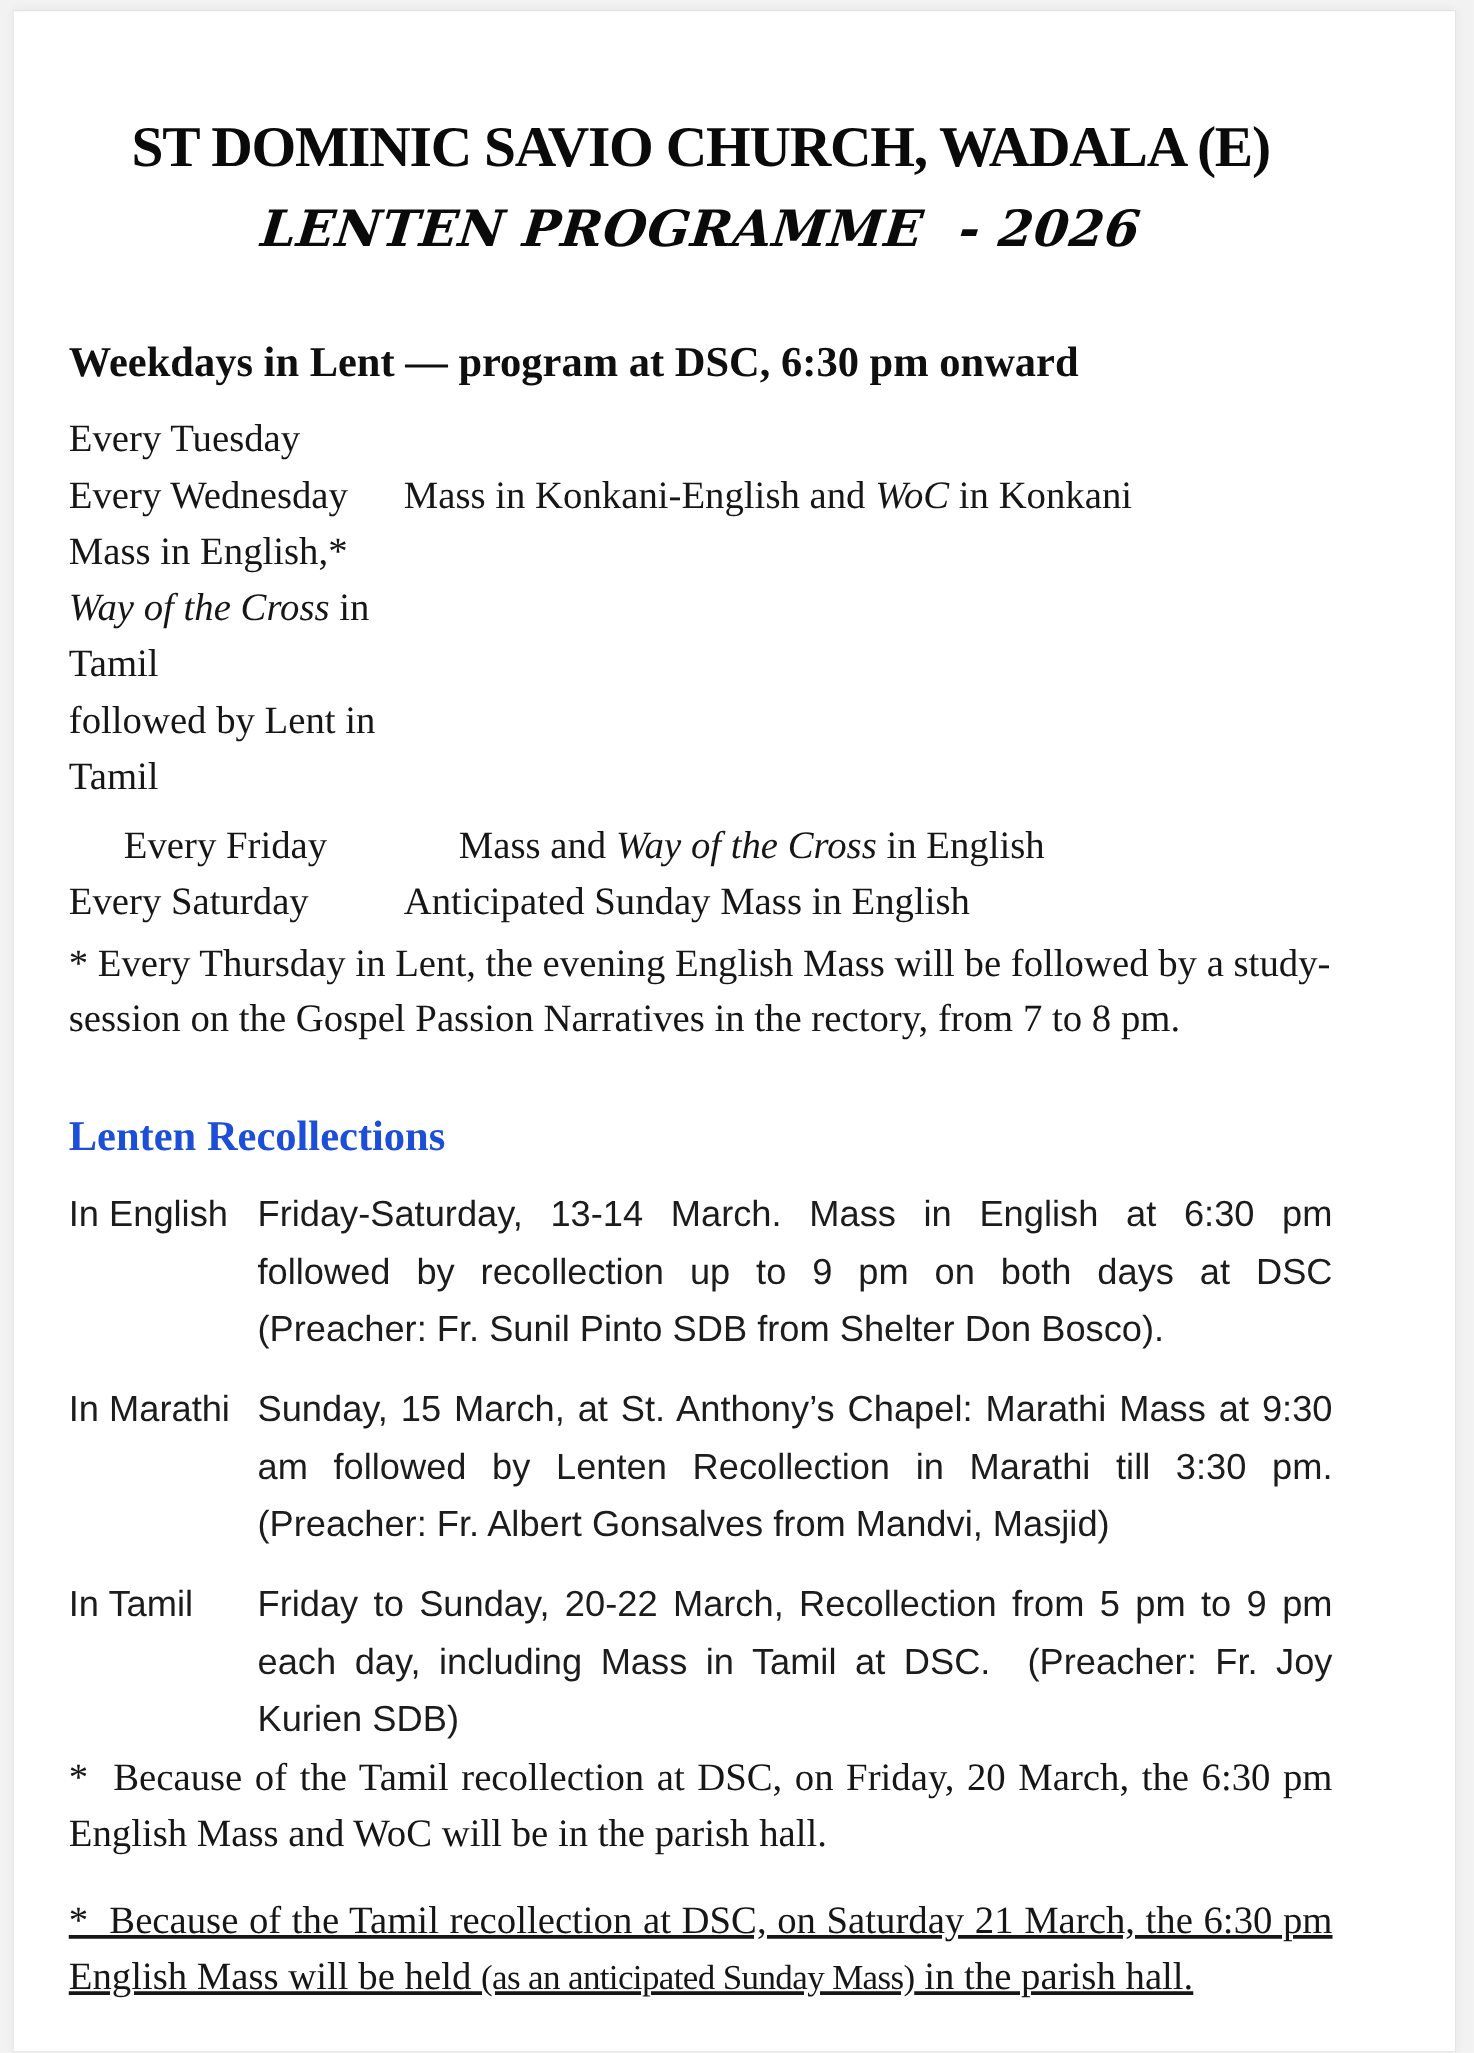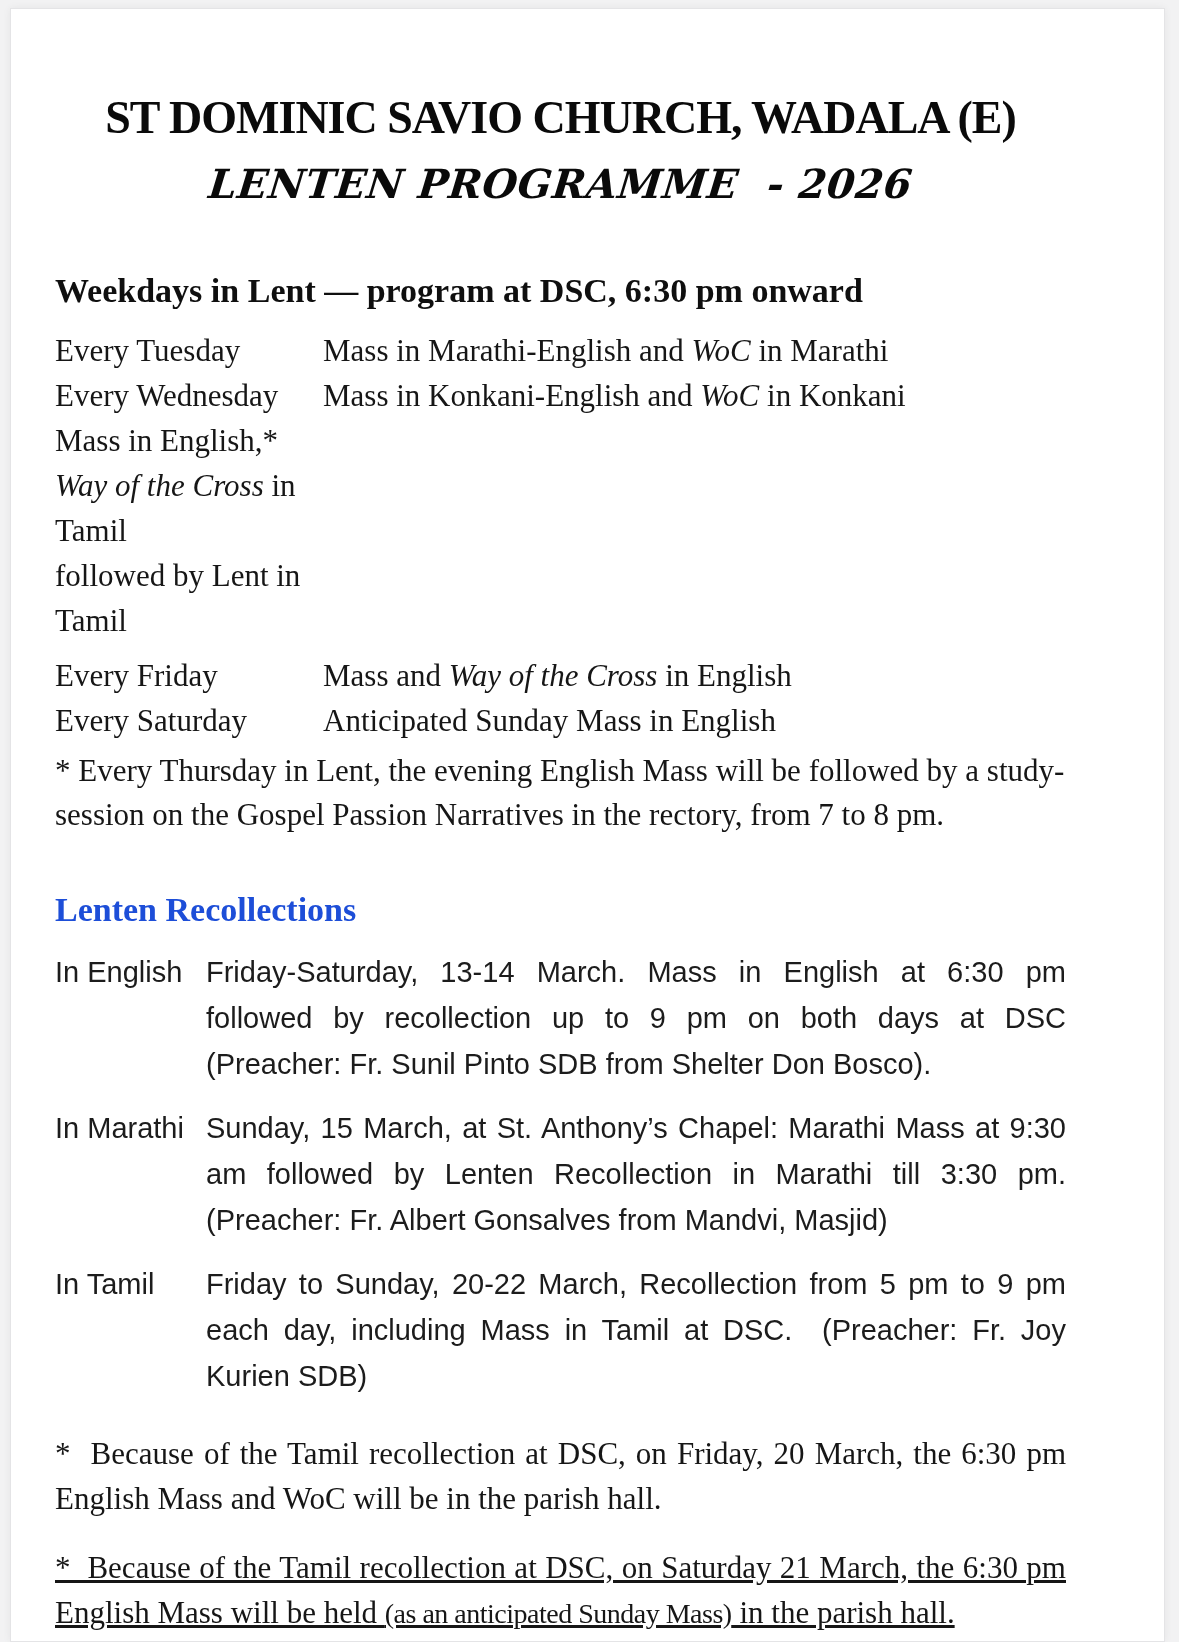--- a/index.html
+++ b/index.html
@@ -61,21 +61,21 @@
   }
   .weekday-rows {
     margin-top: 16px;
     font-size: 31px;
     line-height: 45px;
   }
   .wrow {
     display: grid;
     grid-template-columns: 268px 1fr;
   }
-  .wrow.gap-before { margin-top: 10px; }
+  .wrow.gap-before { margin-top: 10px; margin-left: 44px; }
   .wrow .em { font-style: italic; }
   .footnote {
     margin-top: 6px;
     font-size: 31px;
     line-height: 44px;
   }
   .rec-heading {
     margin-top: 52px;
     font-size: 34px;
     font-weight: 700;
@@ -86,21 +86,21 @@
     display: grid;
     grid-template-columns: 151px 1fr;
     margin-top: 18px;
     font-family: "Liberation Sans", sans-serif;
     font-size: 29px;
     line-height: 46px;
     color: #1c1c1c;
   }
   .rec-item .rec-text { text-align: justify; }
   .note {
-    margin-top: 32px;
+    margin-top: 0;
     font-size: 31px;
     line-height: 45px;
     text-align: justify;
   }
   .note.second { margin-top: 24px; text-decoration: underline; }
   .note .small-paren {
     font-size: 28px;
     letter-spacing: -0.5px;
   }
 </style>
@@ -115,21 +115,20 @@
     <div class="subtitle">
       <span class="script">LENTEN PROGRAMME &nbsp;- 2026</span>
     </div>
 
     <div class="section-heading">Weekdays in Lent — program at DSC, 6:30 pm onward</div>
 
     <div class="weekday-rows">
 
       <div class="wrow">
         <span>Every Tuesday</span>
-        <span><span>Mass in Marathi-English and </span><span class="em">WoC</span><span> in Marathi</span></span>
       </div>
 
       <div class="wrow">
         <span>Every Wednesday</span>
         <span><span>Mass in Konkani-English and </span><span class="em">WoC</span><span> in Konkani</span></span>
       </div>
 
       <div class="wrow">
         <span><span>Mass in English,*&nbsp; </span><span class="em">Way of the Cross</span><span> in Tamil</span>
           <div>followed by Lent in Tamil</div>

